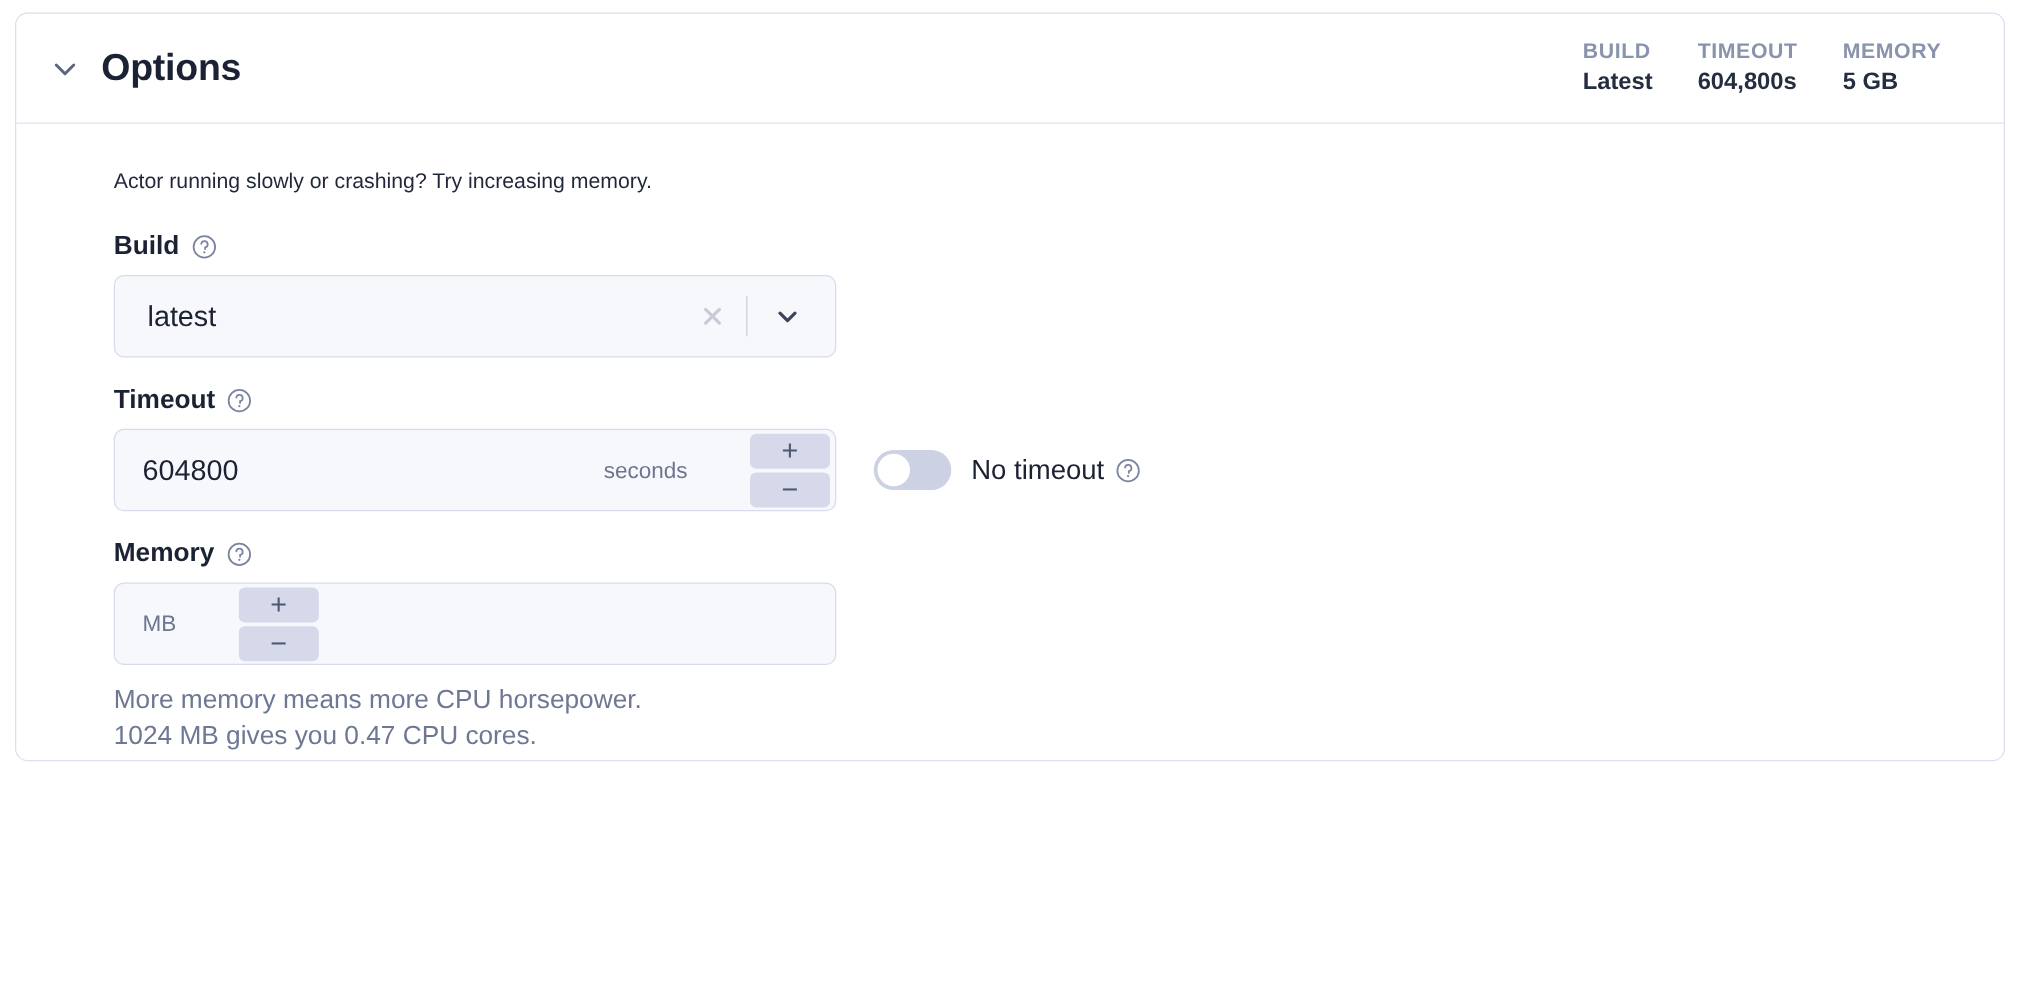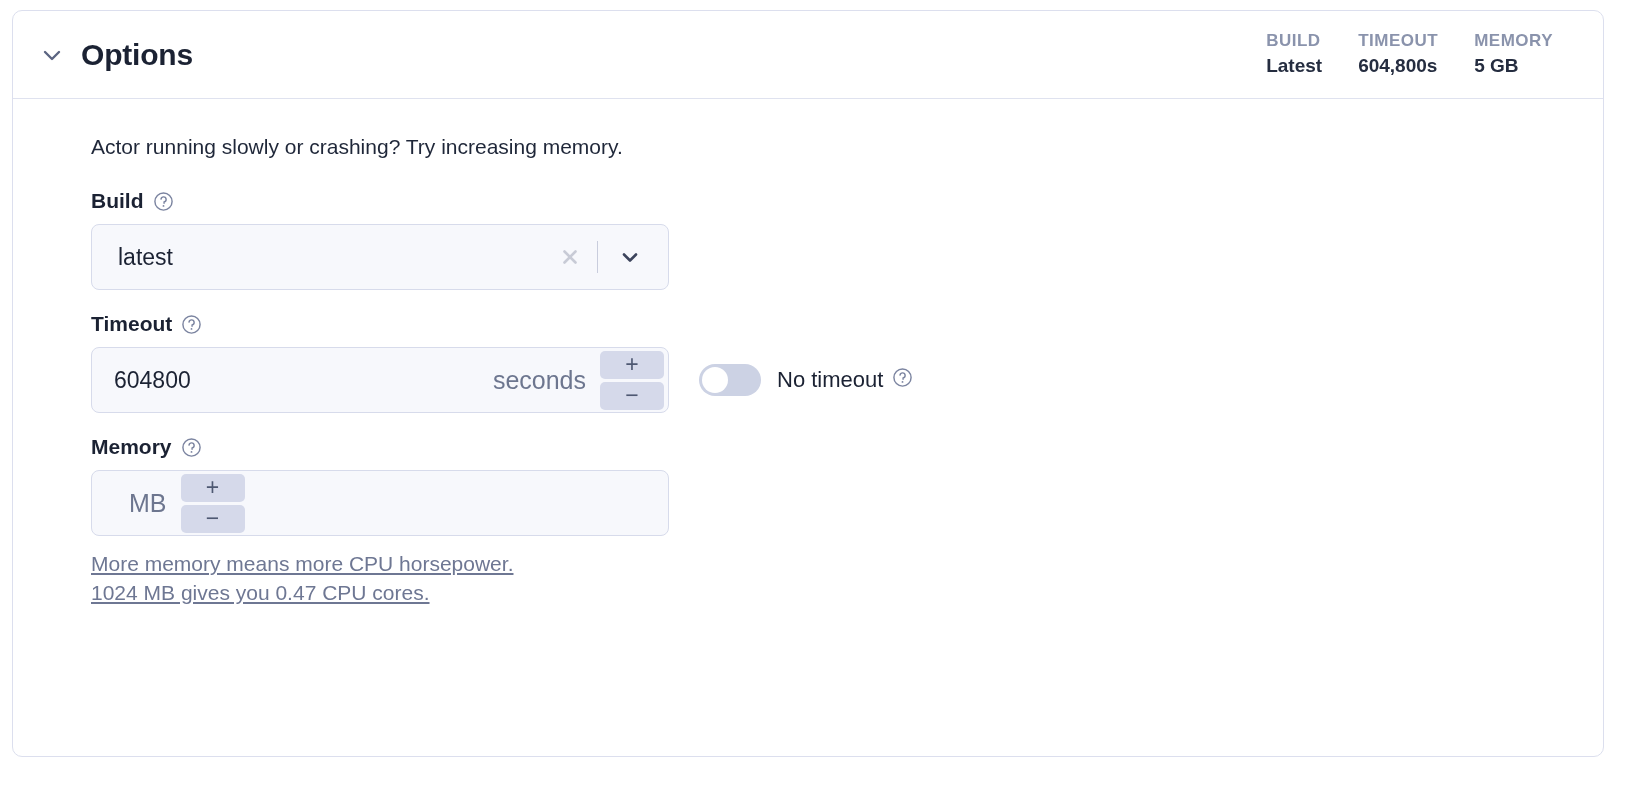--- a/index.html
+++ b/index.html
@@ -14,21 +14,21 @@
     font-family: "Liberation Sans", sans-serif;
     -webkit-font-smoothing: antialiased;
     color: #1f2739;
   }
 
   .panel {
     position: absolute;
     left: 12px;
     top: 10px;
     width: 1592px;
-    height: 747px;
+    height: 599px;
     box-sizing: border-box;
     border: 1px solid #dcdfee;
     border-radius: 10px;
     background: #ffffff;
   }
 
   
   .panel-header {
     position: relative;
     height: 88px;
@@ -83,21 +83,21 @@
     font-weight: bold;
     color: #252d40;
     margin-top: 2px;
   }
 
   
   .panel-body {
     padding: 36px 28px 0 78px;
   }
   .intro {
-    font-size: 21px;
+    font-size: 17px;
     color: #1f2739;
     margin: 0 0 30px 0;
   }
 
   .field-label {
     display: flex;
     align-items: center;
     gap: 9px;
     font-size: 21px;
     font-weight: bold;
@@ -169,31 +169,31 @@
     width: 578px;
     height: 66px;
     box-sizing: border-box;
     background: #f7f8fc;
     border: 1px solid #d7dbeb;
     border-radius: 8px;
     display: flex;
     align-items: center;
     padding-left: 22px;
     overflow: hidden;
+    gap: 36px;
   }
   .num-value {
     flex: 1;
     font-size: 23px;
     color: #1b2233;
   }
   .num-unit {
-    font-size: 25px;
+    font-size: 18px;
     color: #6d768f;
     padding-right: 14px;
-    margin-left: 15px;
   }
   .stepper {
     display: flex;
     flex-direction: column;
     justify-content: center;
     gap: 3px;
     padding-right: 4px;
   }
   .step-btn {
     width: 64px;
@@ -233,31 +233,31 @@
     position: absolute;
     top: 3px;
     left: 3px;
     width: 26px;
     height: 26px;
     border-radius: 50%;
     background: #ffffff;
   }
   .toggle-label {
     display: flex;
+    align-items: center;
     gap: 9px;
     font-size: 22px;
     color: #1b2233;
   }
 
   .hint {
     font-size: 21px;
     color: #6e7793;
     line-height: 1.38;
     margin-top: 14px;
-    text-decoration: underline;
   }
   .spacer-22 { height: 22px; }
 </style>
 </head>
 <body>
 
 <div class="panel">
 
   <div class="panel-header">
     <div class="header-left">

